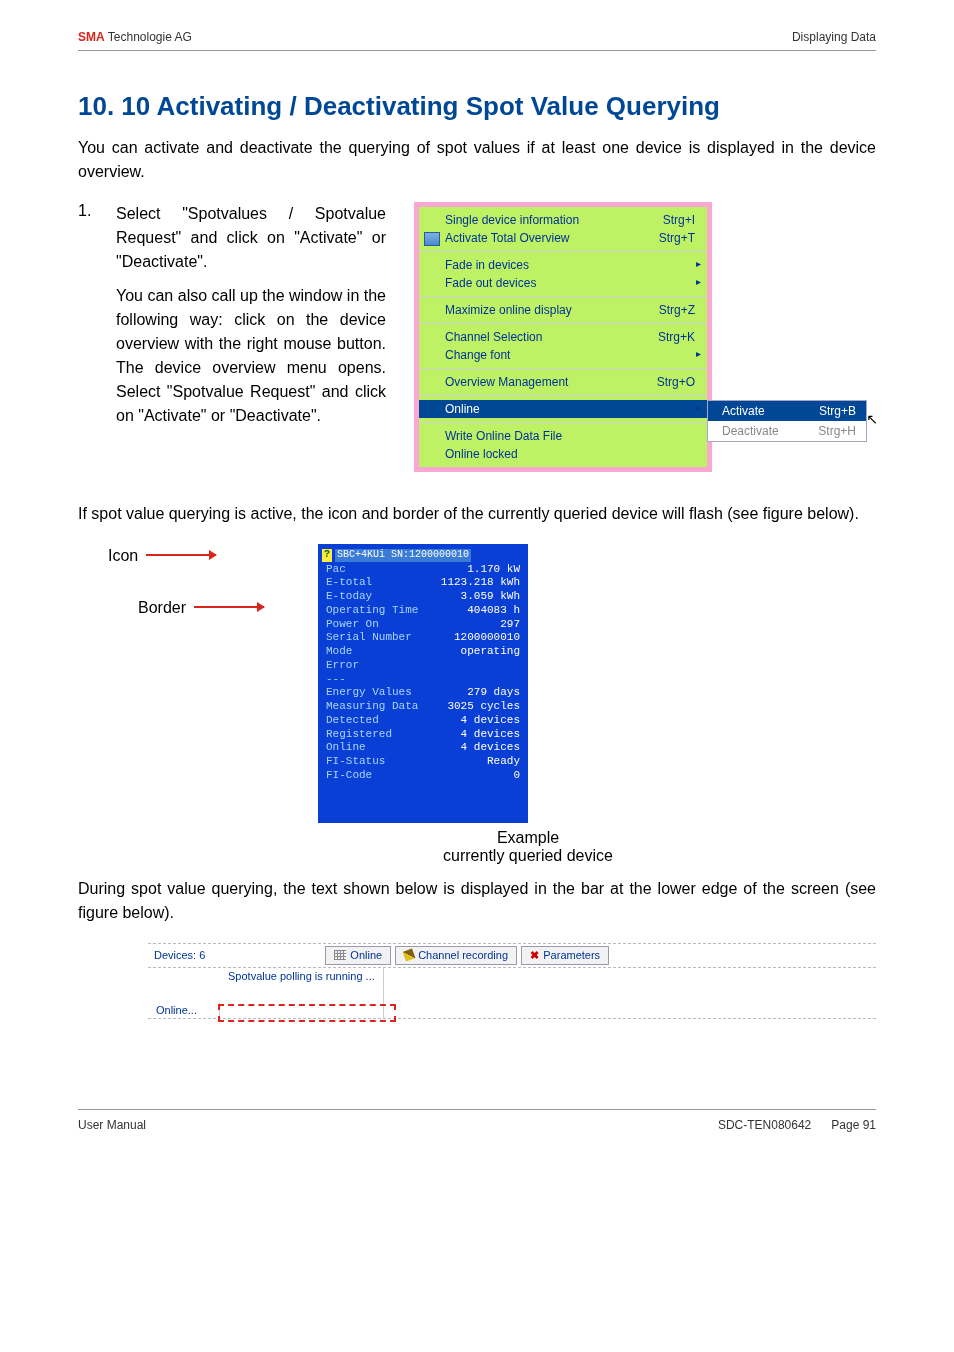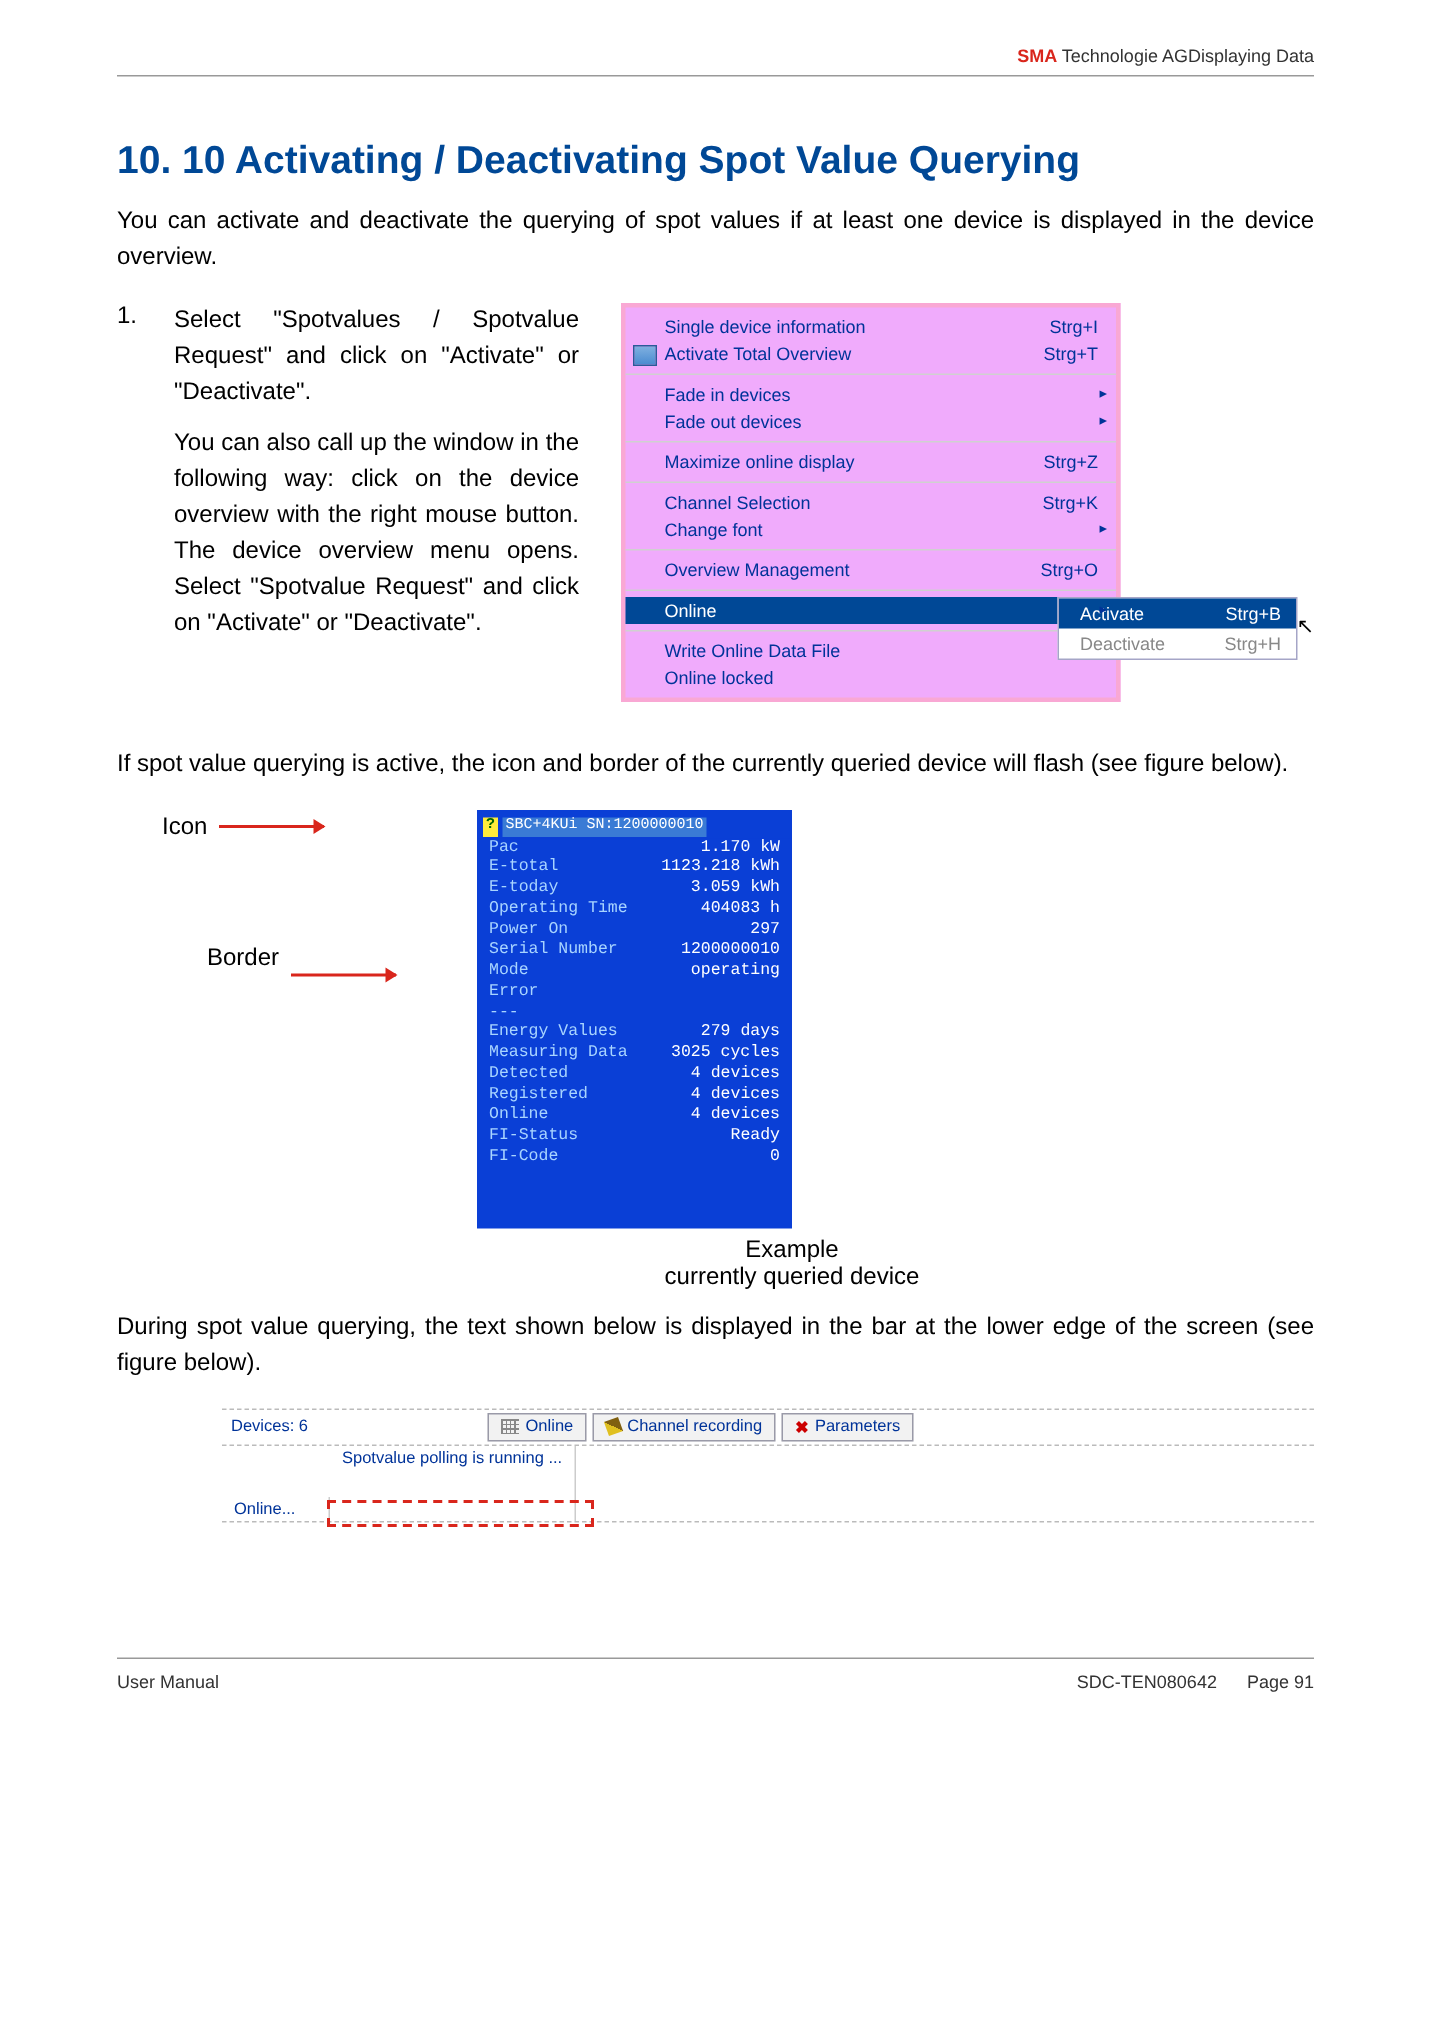--- a/index.html
+++ b/index.html
@@ -8,21 +8,21 @@
     background: #ffffff;
     width: 954px;
     margin: 0 auto;
     color: #000;
   }
   .page {
     padding: 30px 78px 20px 78px;
   }
   .header-row {
     display: flex;
-    justify-content: flex-end;
+    justify-content: space-between;
     font-size: 12px;
     border-bottom: 1px solid #999;
     padding-bottom: 6px;
     margin-bottom: 40px;
   }
   .header-left { }
   .header-left .bold { font-weight: bold; color: #D9261C; }
   .header-left .rest { color: #333; }
   .header-right { color: #333; }
   h1.section-title {
@@ -51,23 +51,23 @@
     line-height: 1.5;
     text-align: justify;
   }
   .step-text-col p { margin-bottom: 10px; }
   .menu-wrap {
     flex: 1;
     padding-left: 10px;
   }
   
   .context-menu {
-    background: #f0abfc;
-    border: 3px solid #f9a8d4;
-    width: 333px;
+    background: #bef264;
+    border: 5px solid #f9a8d4;
+    width: 298px;
     font-size: 12px;
     color: #003399;
     display: inline-block;
     position: relative;
   }
   .context-menu .group { padding: 4px 0; border-bottom: 1px solid #d0d0d0; }
   .context-menu .group:last-child { border-bottom: none; }
   .context-menu .item {
     display: flex;
     justify-content: space-between;
@@ -361,21 +361,21 @@
   <div class="figure-row">
     <div class="figure-labels">
       <div style="padding-left:30px;text-align:right;">
         <div class="label-row-in-figure">
           <div>
             <div>Icon</div>
           </div>
           <span class="arrow-line" style="margin-top:10px;"></span>
         </div>
       </div>
-      <div style="padding-left:60px; margin-top:63px;align-items:flex-end;" class="label-row-in-figure">
+      <div style="padding-left:60px; margin-top:28px;" class="label-row-in-figure">
         <span>Border</span>
         <span class="arrow-line" style="margin-top:10px;"></span>
       </div>
     </div>
     <div class="device-panel-wrap">
       <div class="device-panel">
         <div class="titlebar">
           <span class="icon-q">?</span>
           <span class="ttext">SBC+4KUi SN:1200000010</span>
         </div>

